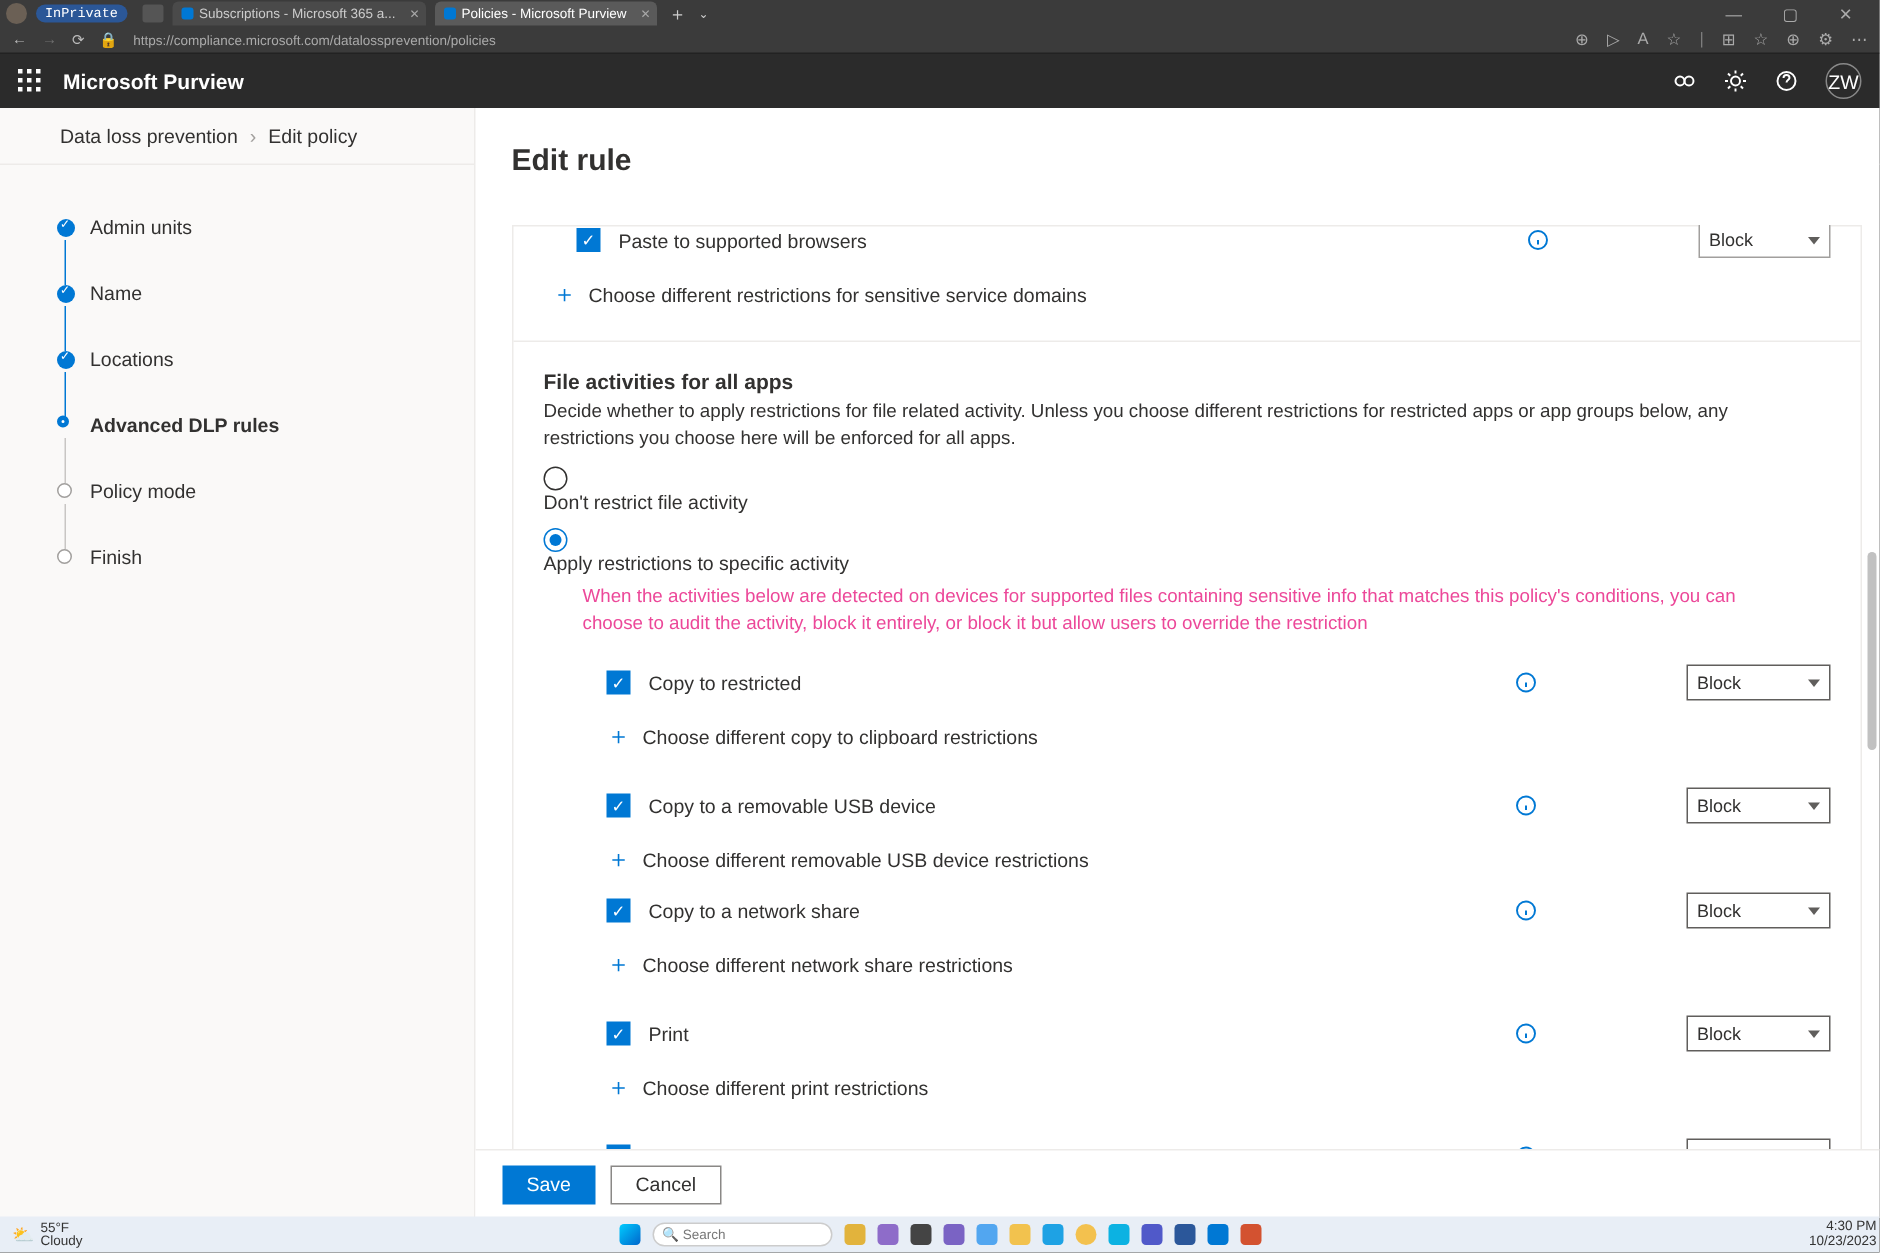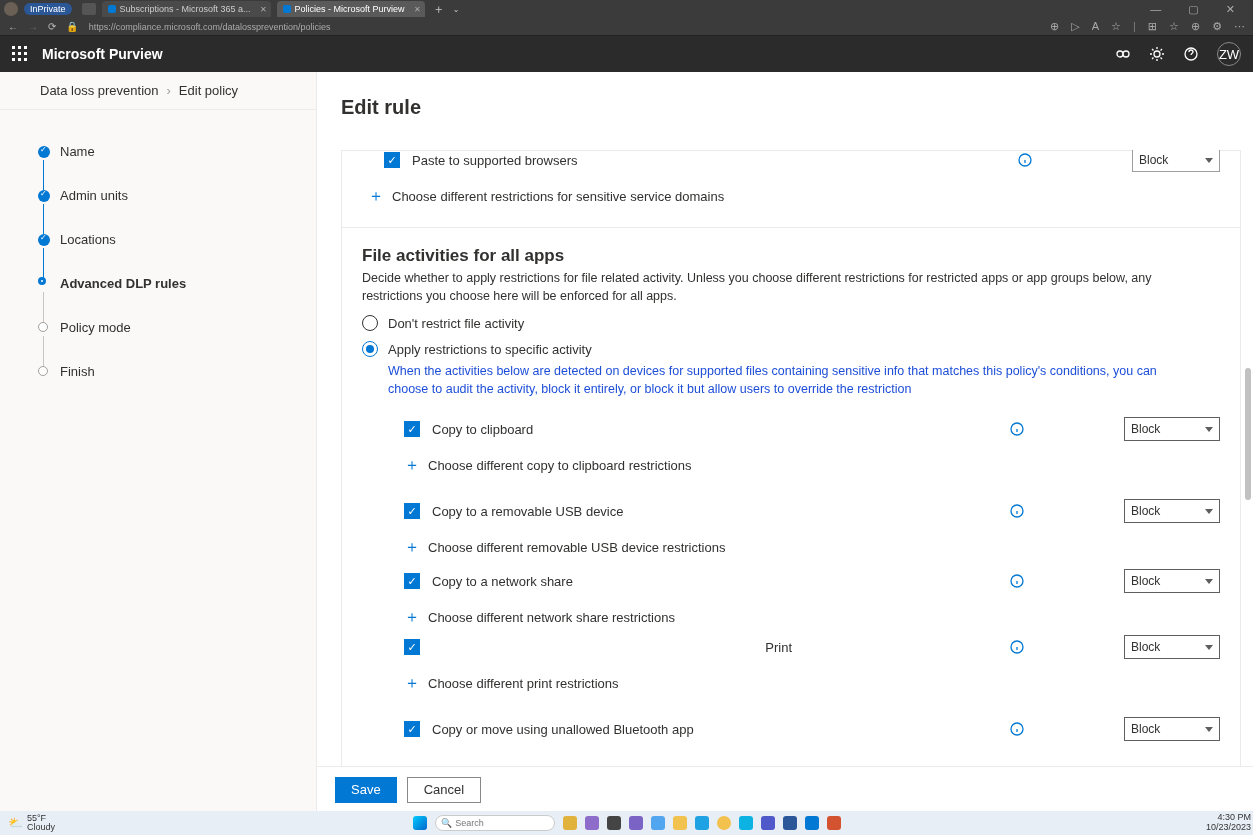--- a/index.html
+++ b/index.html
@@ -1,20 +1,20 @@
 <!DOCTYPE html>
 <html><head>
 <meta charset="utf-8">
 <style>
   * { box-sizing: border-box; margin: 0; padding: 0; font-family: "Segoe UI", Arial, sans-serif; }
   body { width: 1253px; height: 835px; background: #1f1f1f; overflow: hidden; position: relative; }
   
   
   .browser-top { height: 18px; background: #3b3b3b; display:flex; align-items:center; }
-  .inprivate { background:#2b5797; color:#fff; font-size:9px; height:12px; display:inline-flex; align-items:center; padding:0 6px; border-radius:8px; margin-left:6px;}
+  .inprivate { background:#2b5797; color:#fff; font-size:9px; height:12px; display:inline-flex; align-items:center; padding:0 6px; border-radius:8px; margin-left:6px;font-family:Liberation Mono, monospace;}
   .prof-ic { width:14px; height:14px; border-radius:50%; background:#6b6055; margin-left:4px; display:inline-block;}
   .tab { display:inline-flex; align-items:center; height:16px; background:#4a4a4a; color:#ccc; font-size:9px; padding:0 20px 0 6px; margin-left:6px; border-radius:4px 4px 0 0; position:relative;}
   .tab.active { background:#5a5a5a; color:#fff; }
   .tab-close { position:absolute; right:4px; font-size:8px; color:#aaa; }
   .tab-fav { width:8px; height:8px; background:#0078d4; border-radius:2px; margin-right:4px; }
   .plus-tab{ color:#ccc; font-size:12px; margin-left:8px;}
   
   .address-bar { height:18px; background:#3b3b3b; display:flex; align-items:center; padding:0 8px; gap:10px; border-bottom:1px solid #222;}
   .nav-ic { color:#bbb; font-size:10px; }
   .url { color:#aaa; font-size:9px; flex:1; }
@@ -63,29 +63,29 @@
   .row-label { font-size:13px; color:#323130; flex:0 0 360px;}
   .info-ic { margin-left:auto; margin-right:90px; color:#0078d4; width:14px; height:14px;}
   .info-ic svg { stroke:#0078d4; fill:none; stroke-width:1.3;}
   .select { width:96px; height:24px; border:1px solid #605e5c; font-size:12px; padding:0 18px 0 6px; display:inline-flex; align-items:center; position:relative; background:#fff; color:#323130; margin-left:10px;}
   .select::after { content:""; position:absolute; right:6px; top:9px; border-left:4px solid transparent; border-right:4px solid transparent; border-top:5px solid #605e5c;}
 
   .addlink { display:flex; align-items:center; padding-left:22px; height:30px; margin-top:6px;}
   .addlink .plus { color:#0078d4; font-size:16px; font-weight:300; margin-right:8px;}
   .addlink-text { font-size:13px; color:#323130;}
 
-  .section-title { font-size:17px; font-weight:600; color:#323130; margin-top:18px;}
+  .section-title { font-size:14px; font-weight:600; color:#323130; margin-top:18px;}
   .section-desc { font-size:12.5px; color:#323130; margin-top:4px; line-height:1.4; max-width:820px;}
 
-  .radio-row { display:flex; align-items:flex-end; margin-top:10px;}
+  .radio-row { display:flex; align-items:flex-start; margin-top:10px;flex-direction:column;}
   .radio { width:16px; height:16px; border:1px solid #323130; border-radius:50%; margin-right:10px; position:relative;}
   .radio.sel { border-color:#0078d4; }
   .radio.sel::after { content:""; position:absolute; left:3px; top:3px; width:8px; height:8px; background:#0078d4; border-radius:50%;}
   .radio-label { font-size:13px; color:#323130;}
-  .sub-desc { font-size:12.5px; color:#1d4ed8; margin:6px 0 4px 26px; line-height:1.4; max-width:800px;}
+  .sub-desc { font-size:12.5px; color:#ec4899; margin:6px 0 4px 26px; line-height:1.4; max-width:800px;}
 
   .activity-block { margin-left:20px; }
 
   
   .panel-footer { position:absolute; left:0; right:0; bottom:0; height:46px; display:flex; align-items:center; padding-left:18px; gap:10px; background:#fff; border-top:1px solid #edebe9;}
   .btn { height:26px; padding:0 16px; font-size:13px; border:none; cursor:pointer;}
   .btn-primary { background:#0078d4; color:#fff; }
   .btn-secondary { background:#fff; color:#323130; border:1px solid #8a8886;}
 
   
@@ -178,26 +178,26 @@
     <span class="sep">›</span>
     <span>Edit policy</span>
   </div>
   <span class="close-panel">✕</span>
 
   <div class="stepper">
     <ul class="steps" id="steps">
         <li class="step step-done">
           <span class="step-bullet"></span>
           <span class="step-line"></span>
+          <span class="step-label">Admin units</span>
+        </li>
+        <li class="step step-done">
+          <span class="step-bullet"></span>
+          <span class="step-line"></span>
           <span class="step-label">Name</span>
-        </li>
-        <li class="step step-done">
-          <span class="step-bullet"></span>
-          <span class="step-line"></span>
-          <span class="step-label">Admin units</span>
         </li>
         <li class="step step-done">
           <span class="step-bullet"></span>
           <span class="step-line"></span>
           <span class="step-label">Locations</span>
         </li>
         <li class="step step-current">
           <span class="step-bullet"></span>
           <span class="step-line"></span>
           <span class="step-label">Advanced DLP rules</span>
@@ -244,21 +244,21 @@
         </div>
         <div class="radio-row">
           <span class="radio sel"></span>
           <span class="radio-label">Apply restrictions to specific activity</span>
         </div>
         <div class="sub-desc">When the activities below are detected on devices for supported files containing sensitive info that matches this policy's conditions, you can choose to audit the activity, block it entirely, or block it but allow users to override the restriction</div>
 
         <div class="activity-block" id="activities">
             <div class="row-chk" style="margin-top: 16px;">
               <span class="chkbox"></span>
-              <span class="row-label">Copy to clipboard</span>
+              <span class="row-label">Copy to restricted</span>
               <span class="info-ic"><svg viewBox="0 0 14 14">
                   <circle cx="7" cy="7" r="6"></circle>
                   <path d="M7 4h.01M7 7v3"></path>
                 </svg></span>
               <span class="select">Block</span>
             </div>
             <div class="addlink">
               <span class="plus">＋</span>
               <span class="addlink-text">Choose different copy to clipboard restrictions</span>
             </div>
@@ -281,21 +281,21 @@
               <span class="info-ic"><svg viewBox="0 0 14 14">
                   <circle cx="7" cy="7" r="6"></circle>
                   <path d="M7 4h.01M7 7v3"></path>
                 </svg></span>
               <span class="select">Block</span>
             </div>
             <div class="addlink">
               <span class="plus">＋</span>
               <span class="addlink-text">Choose different network share restrictions</span>
             </div>
-            <div class="row-chk" style="margin-top: 0; text-align: right;">
+            <div class="row-chk" style="margin-top: 16px;">
               <span class="chkbox"></span>
               <span class="row-label">Print</span>
               <span class="info-ic"><svg viewBox="0 0 14 14">
                   <circle cx="7" cy="7" r="6"></circle>
                   <path d="M7 4h.01M7 7v3"></path>
                 </svg></span>
               <span class="select">Block</span>
             </div>
             <div class="addlink">
               <span class="plus">＋</span>

